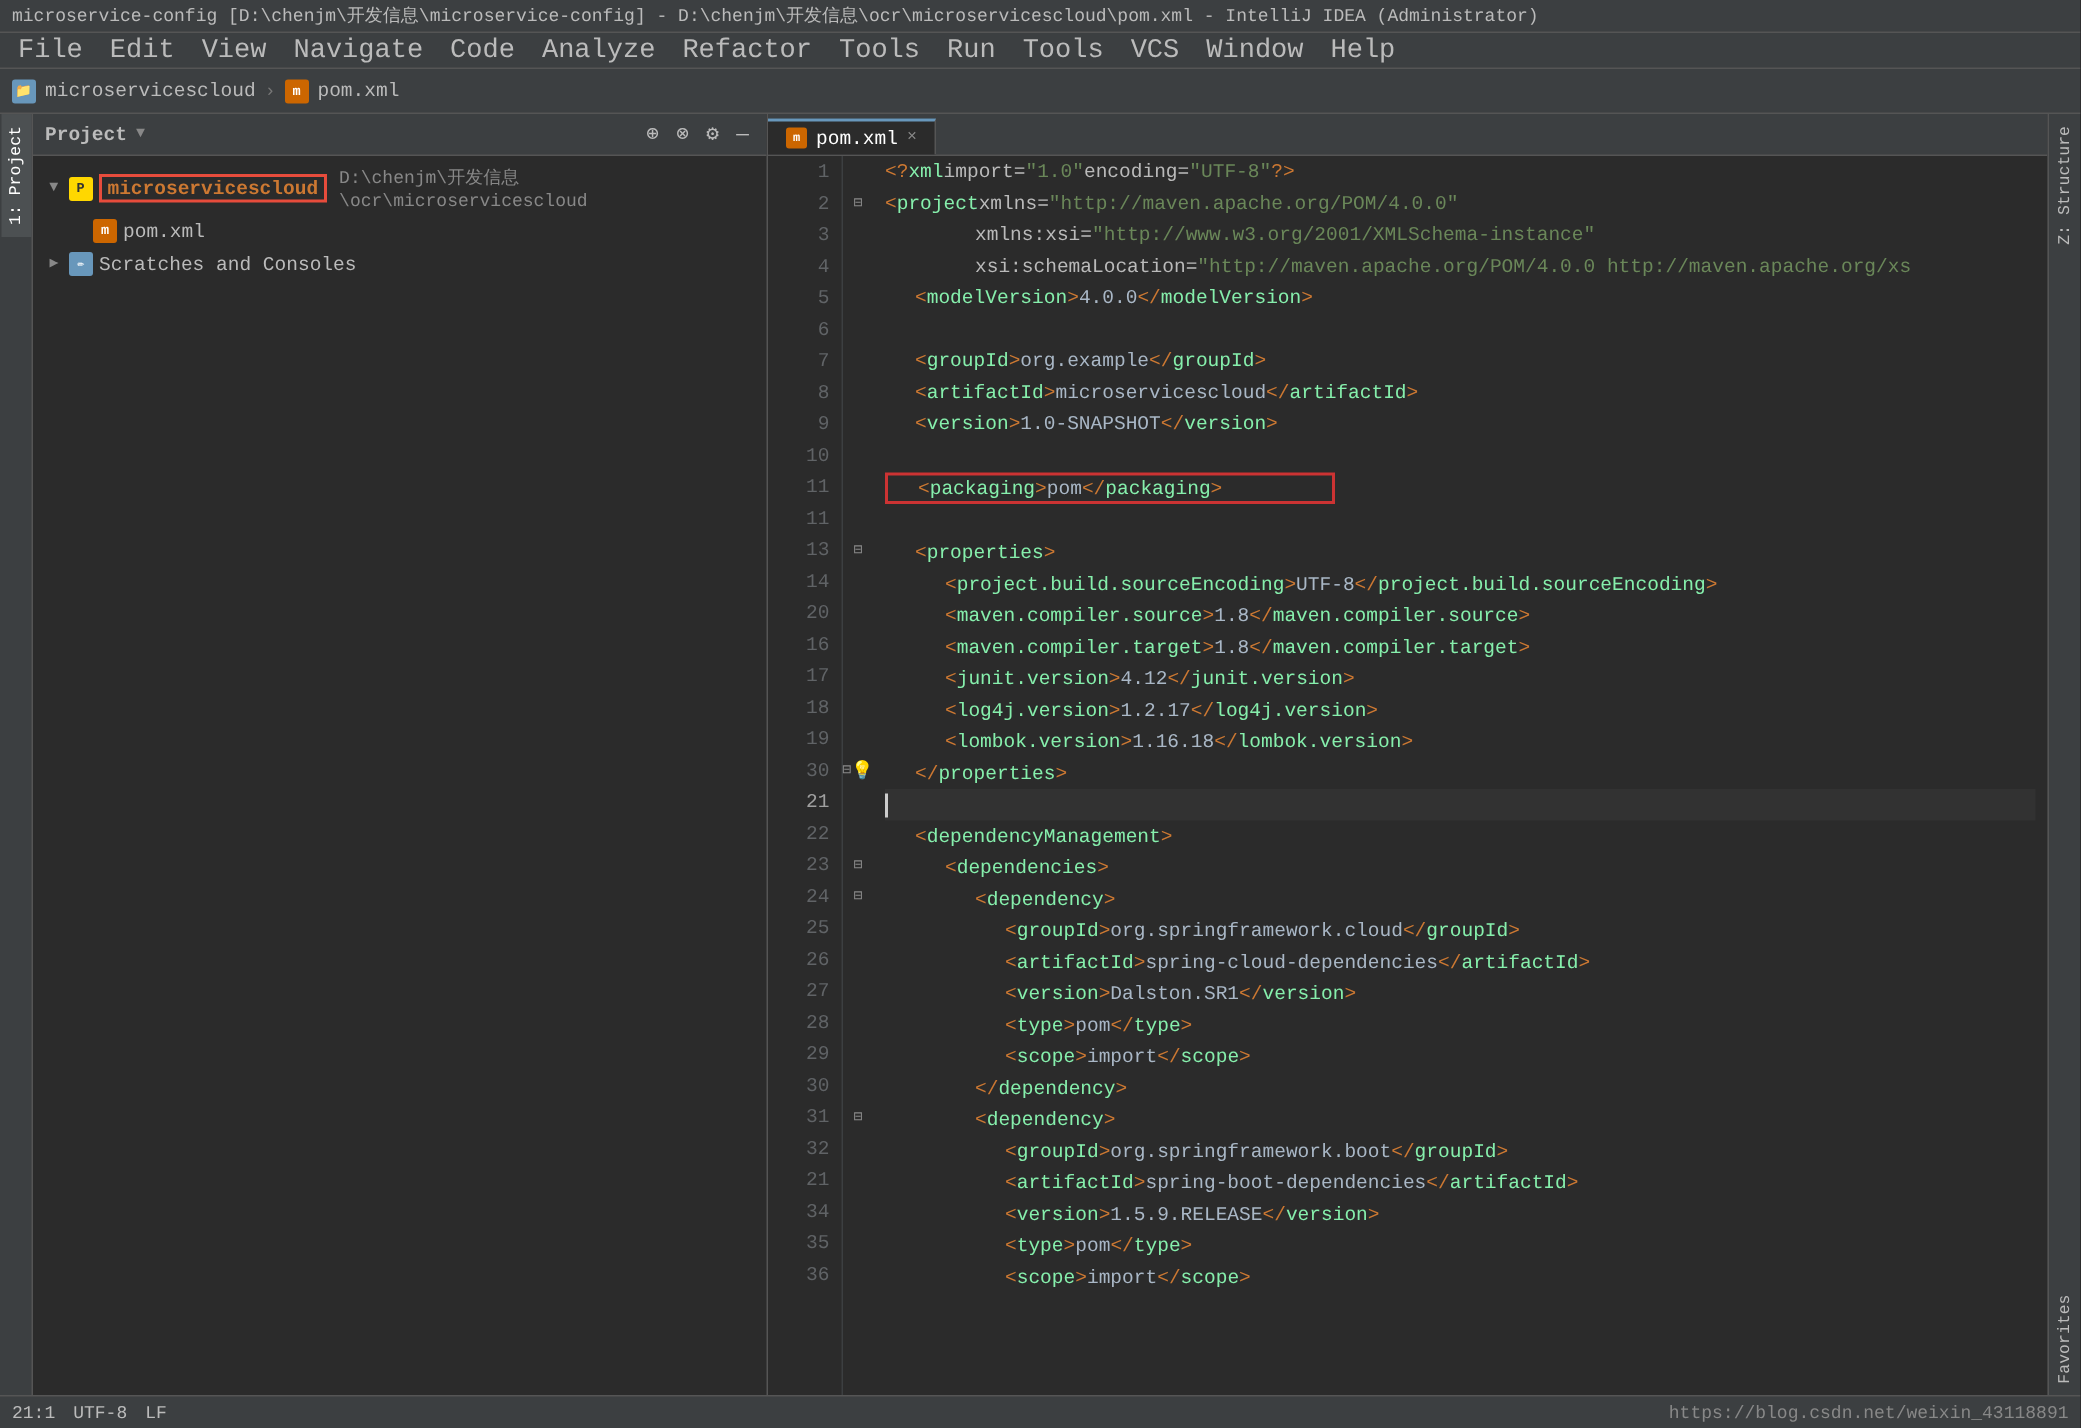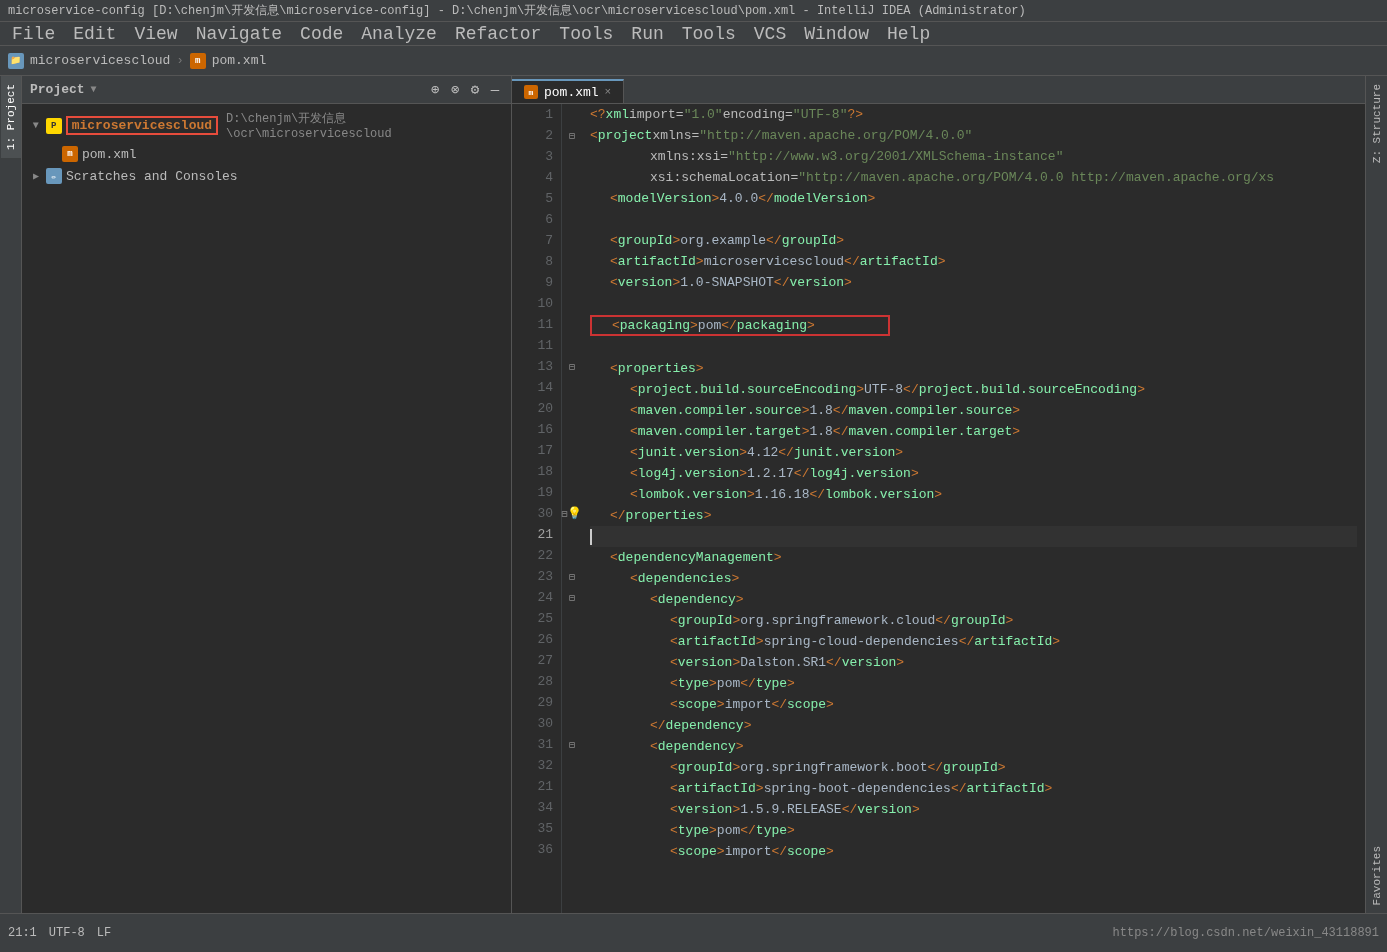--- a/index.html
+++ b/index.html
@@ -348,21 +348,21 @@
       transform: rotate(180deg);
       font-size: 11px;
       color: #bbbbbb;
       padding: 8px 4px;
       cursor: pointer;
     }
 
     
     #status-bar {
       background: #3c3f41;
-      height: 39px;
+      height: 22px;
       display: flex;
       align-items: center;
       padding: 0 8px;
       gap: 12px;
       border-top: 1px solid #555;
       flex-shrink: 0;
       font-size: 12px;
       color: #bbbbbb;
     }
     .status-right {

